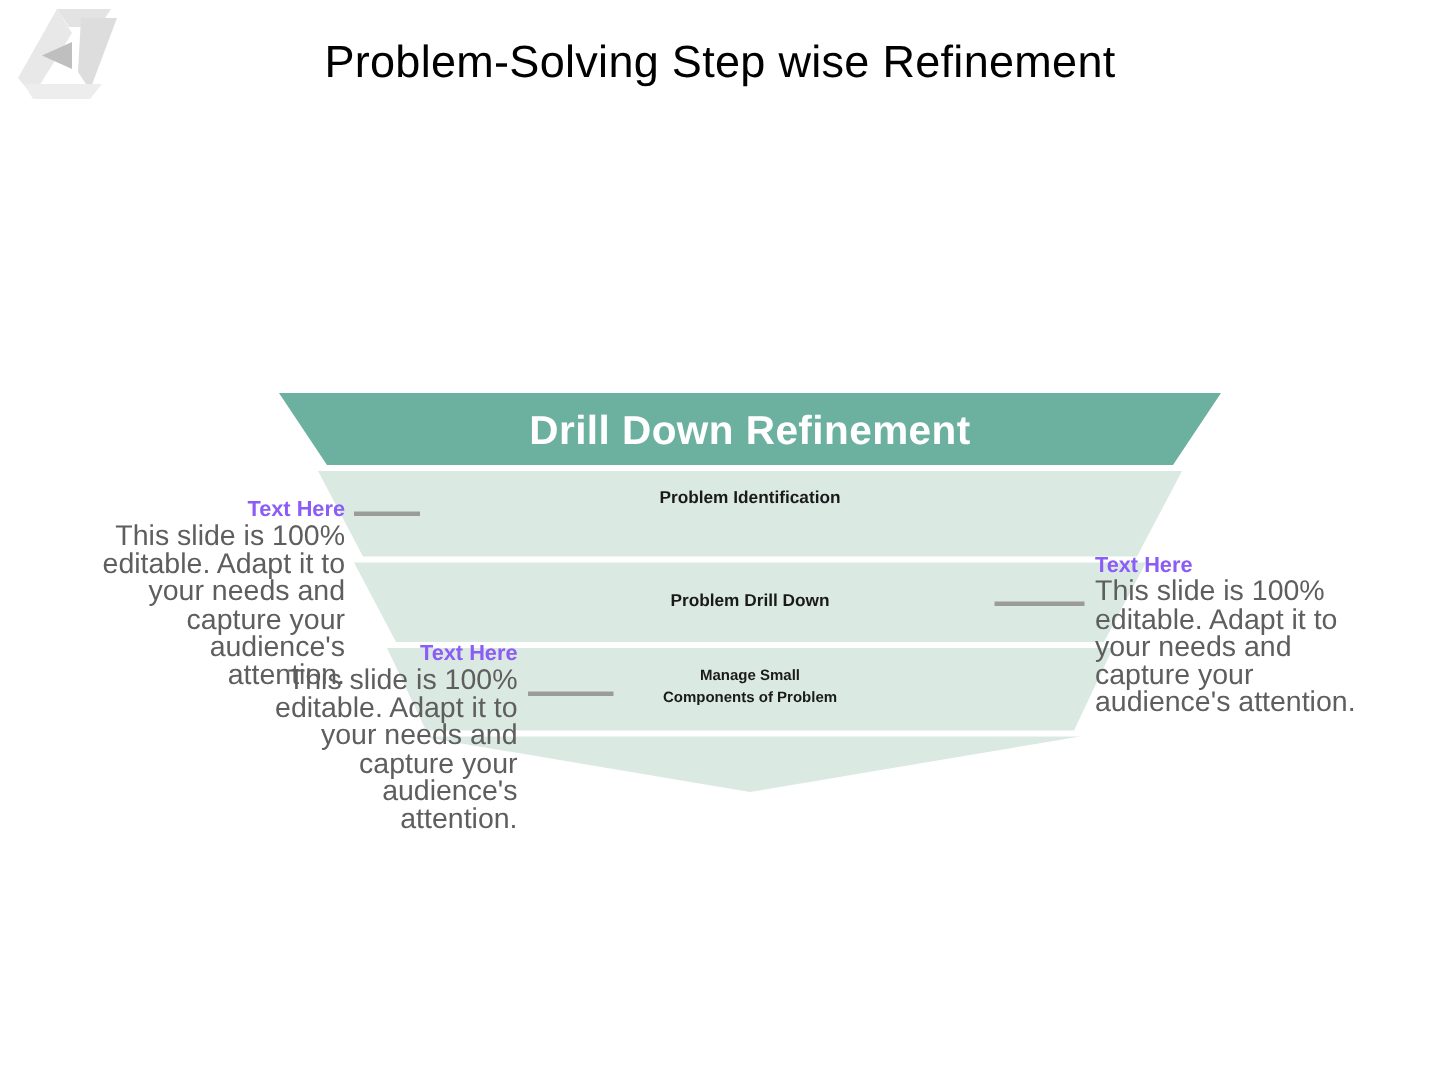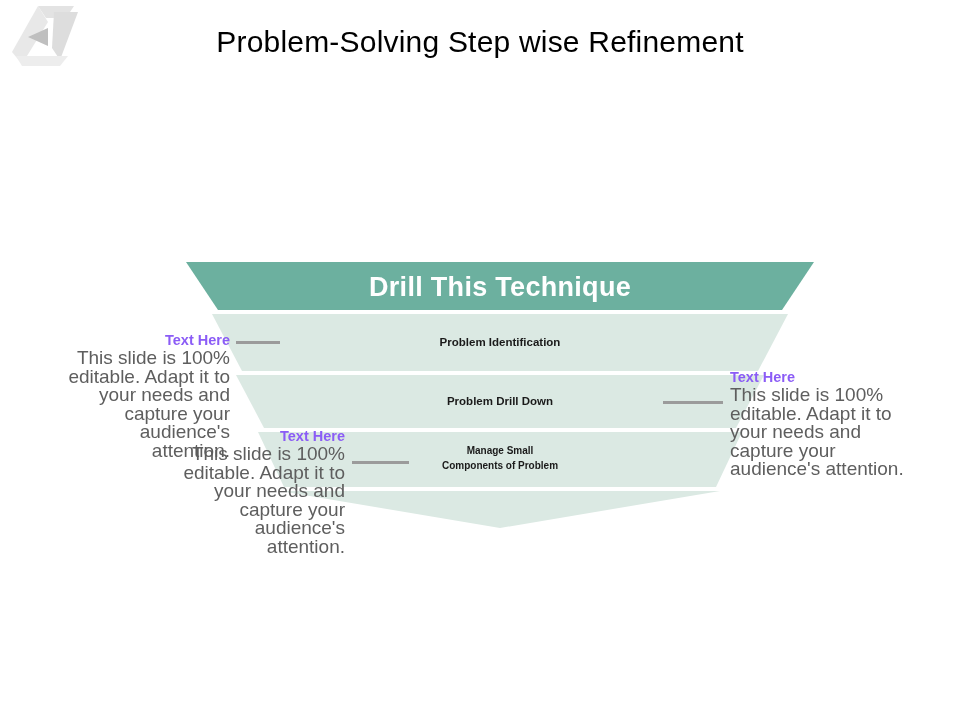--- a/index.html
+++ b/index.html
@@ -64,21 +64,21 @@
   .band-head-label {
     left: 0;
     top: 14px;
     width: 640px;
     font-size: 27px;
     color: #ffffff;
     letter-spacing: 0.3px;
   }
   .band1-label {
     left: 120px;
-    top: 78px;
+    top: 68px;
     width: 400px;
     font-size: 11.5px;
   }
   .band2-label {
     left: 120px;
     top: 137px;
     width: 400px;
     font-size: 11.5px;
   }
   .band3-label {
@@ -143,21 +143,21 @@
 
       <polygon points="32,56 608,56 578,113 62,113" fill="#DBE9E3"></polygon>
 
       <polygon points="56,117 584,117 556,170 84,170" fill="#DBE9E3"></polygon>
 
       <polygon points="78,174 562,174 536,229 104,229" fill="#DBE9E3"></polygon>
 
       <polygon points="100,233 540,233 320,270" fill="#DBE9E3"></polygon>
     </svg>
 
-    <div class="funnel-band-label band-head-label">Drill This Technique</div>
+    <div class="funnel-band-label band-head-label">Drill Down Refinement</div>
 
     <div class="funnel-band-label band1-label">Problem Identification</div>
 
     <div class="funnel-band-label band2-label">Problem Drill Down</div>
 
     <div class="funnel-band-label band3-label" style="white-space: pre-line;">Manage Small
 Components of Problem</div>
   </div>
 
   <div class="connector connector-1"></div>

